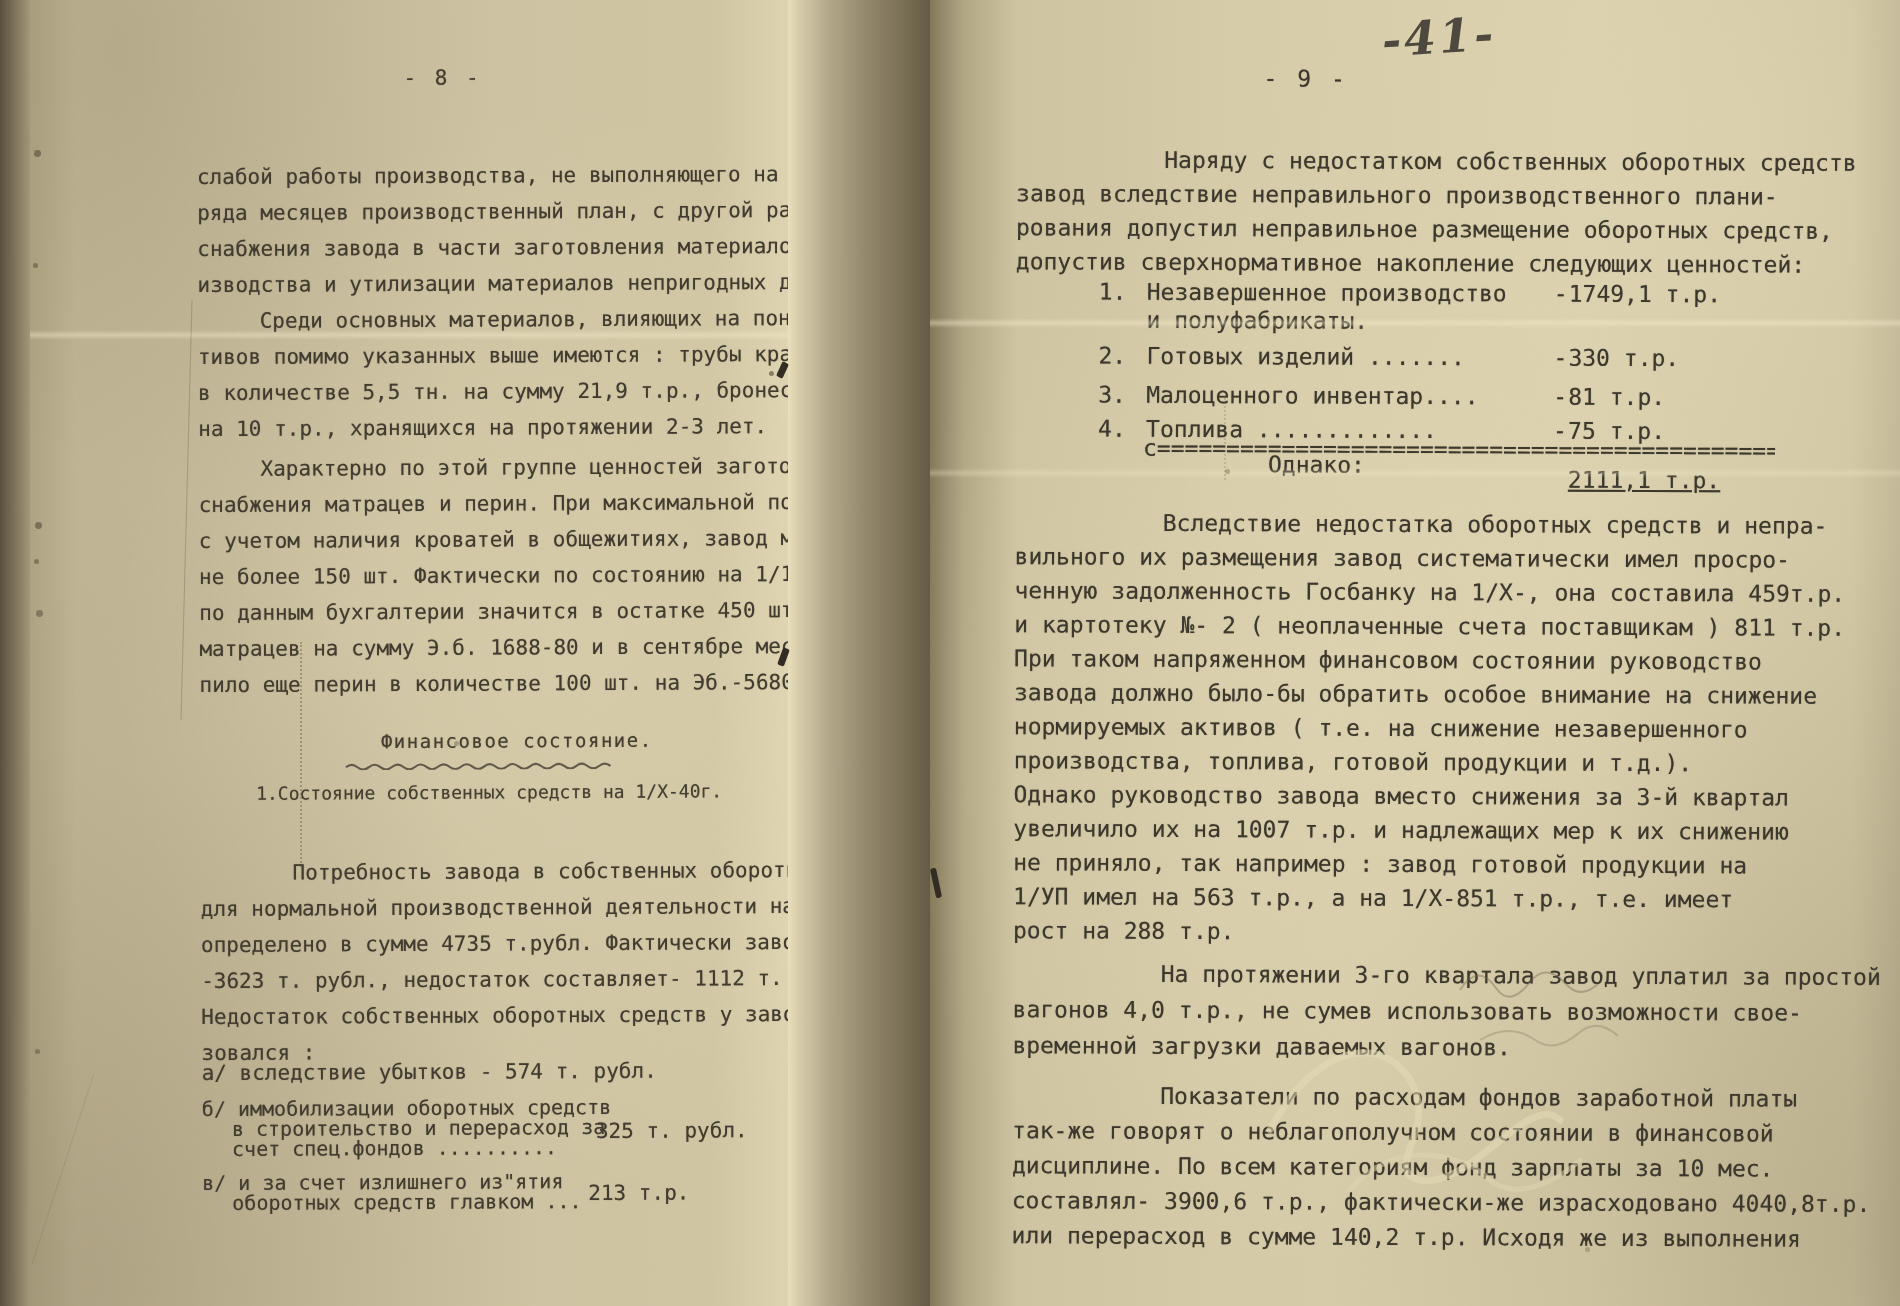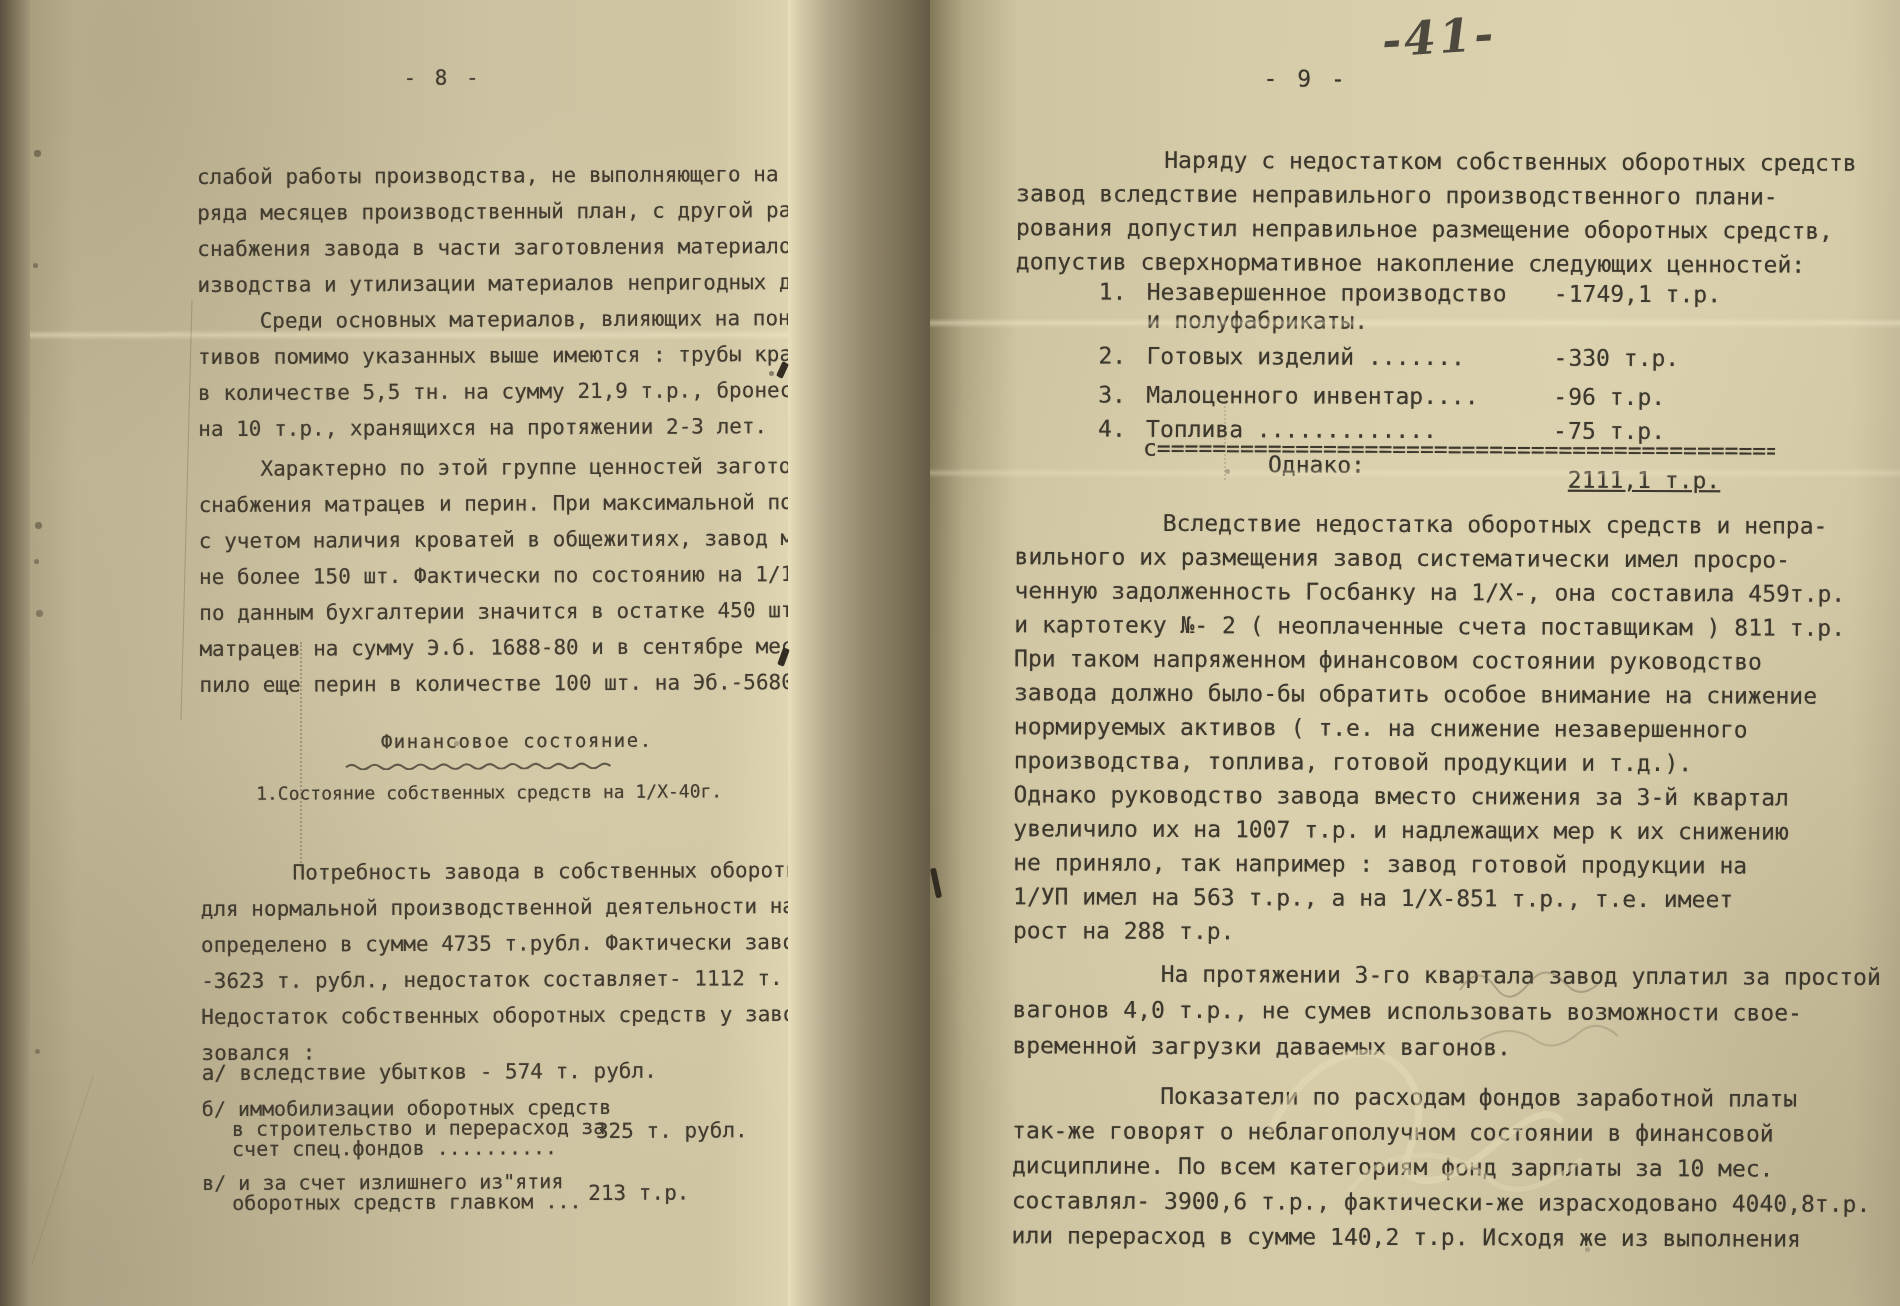--- a/index.html
+++ b/index.html
@@ -156,21 +156,21 @@
         <div class="amt-box tw-r" style="left:640px;top:280px;">1749,1 т.р.</div>
 
         <div class="amount tw-r" style="left:170px;top:344px;">2.</div>
         <div class="amount tw-r" style="left:218px;top:344px;">Готовых изделий .......</div>
         <div class="amount tw-r" style="left:625px;top:344px;">-</div>
         <div class="amt-box tw-r" style="left:640px;top:344px;">330 т.р.</div>
 
         <div class="amount tw-r" style="left:170px;top:383px;">3.</div>
         <div class="amount tw-r" style="left:218px;top:383px;">Малоценного инвентар....</div>
         <div class="amount tw-r" style="left:625px;top:383px;">-</div>
-        <div class="amt-box tw-r" style="left:640px;top:383px;">96 т.р.</div>
+        <div class="amt-box tw-r" style="left:640px;top:383px;">81 т.р.</div>
 
         <div class="amount tw-r" style="left:170px;top:417px;">4.</div>
         <div class="amount tw-r" style="left:218px;top:417px;">Топлива .............</div>
         <div class="amount tw-r" style="left:625px;top:417px;">-</div>
         <div class="amt-box tw-r" style="left:640px;top:417px;">75 т.р.</div>
       </div>
 
       <div class="rule-eq tw-r" style="left:215px;top:436px;">с==============================================</div>
 
       <div class="amount tw-r" style="left:340px;top:452px;">Однако:</div>

